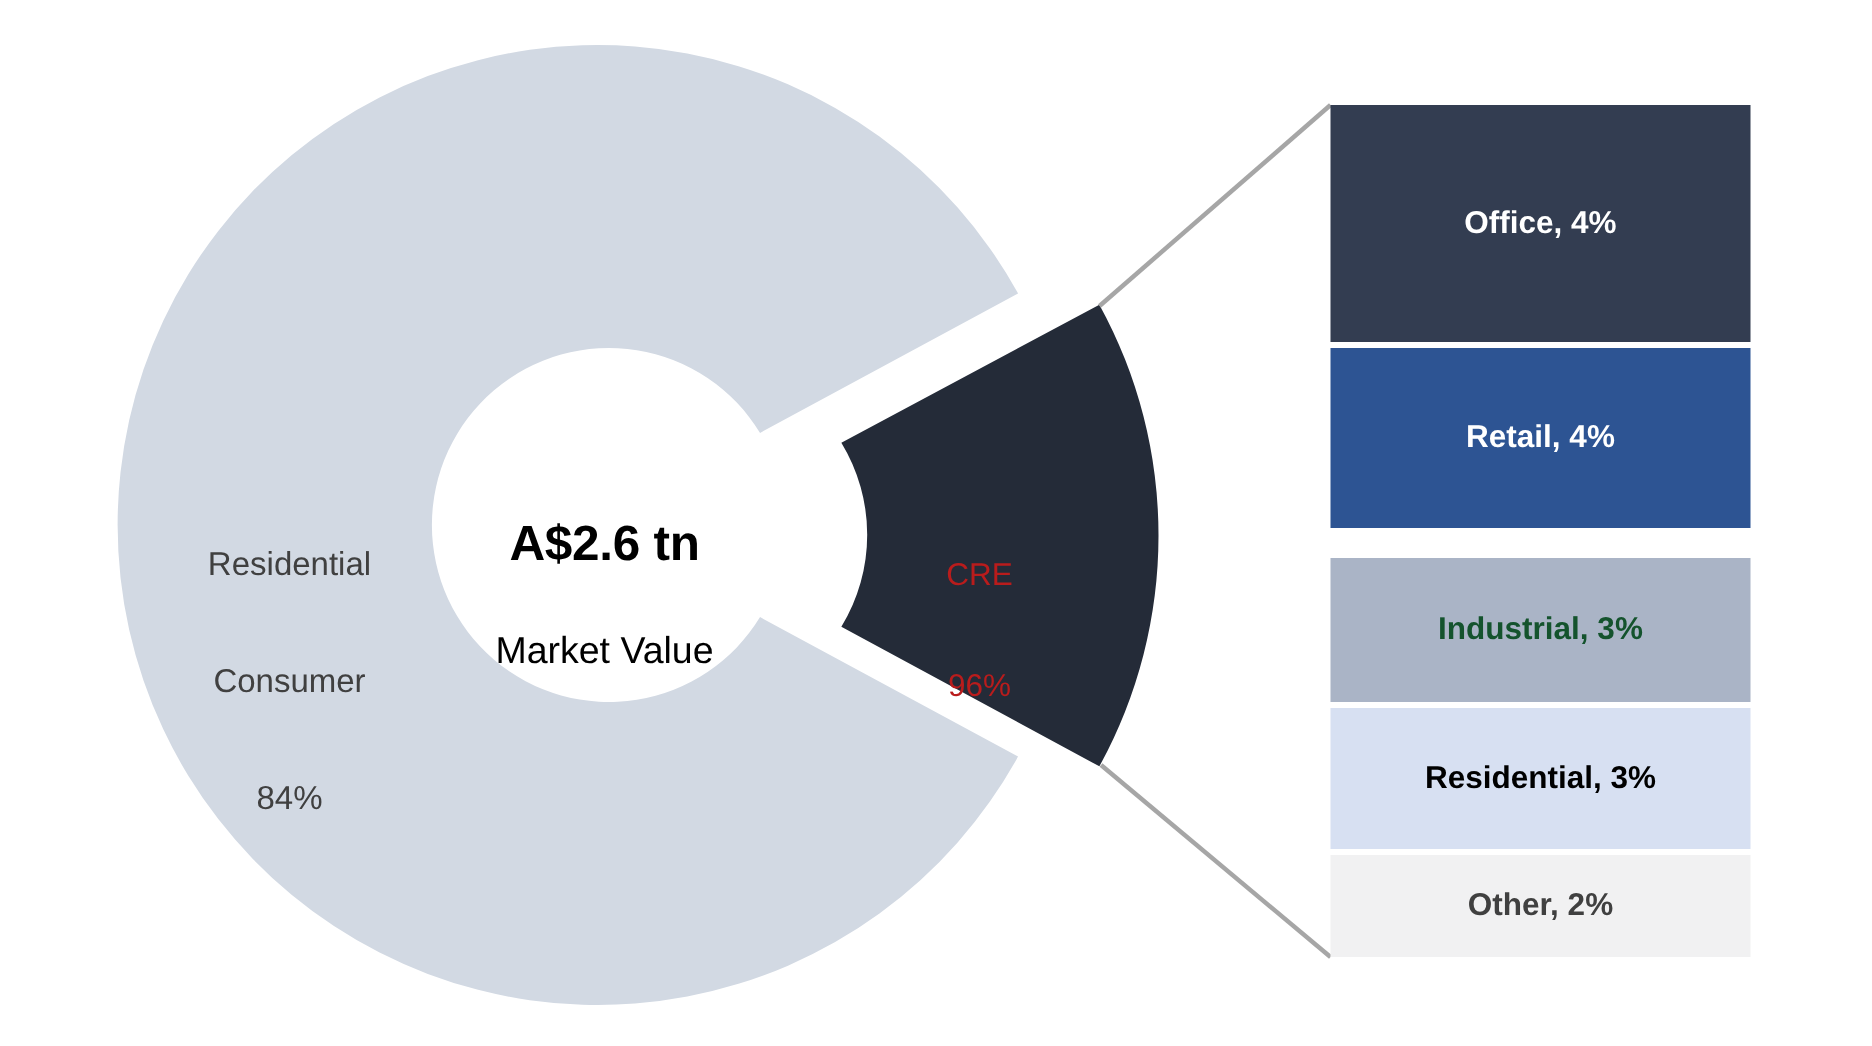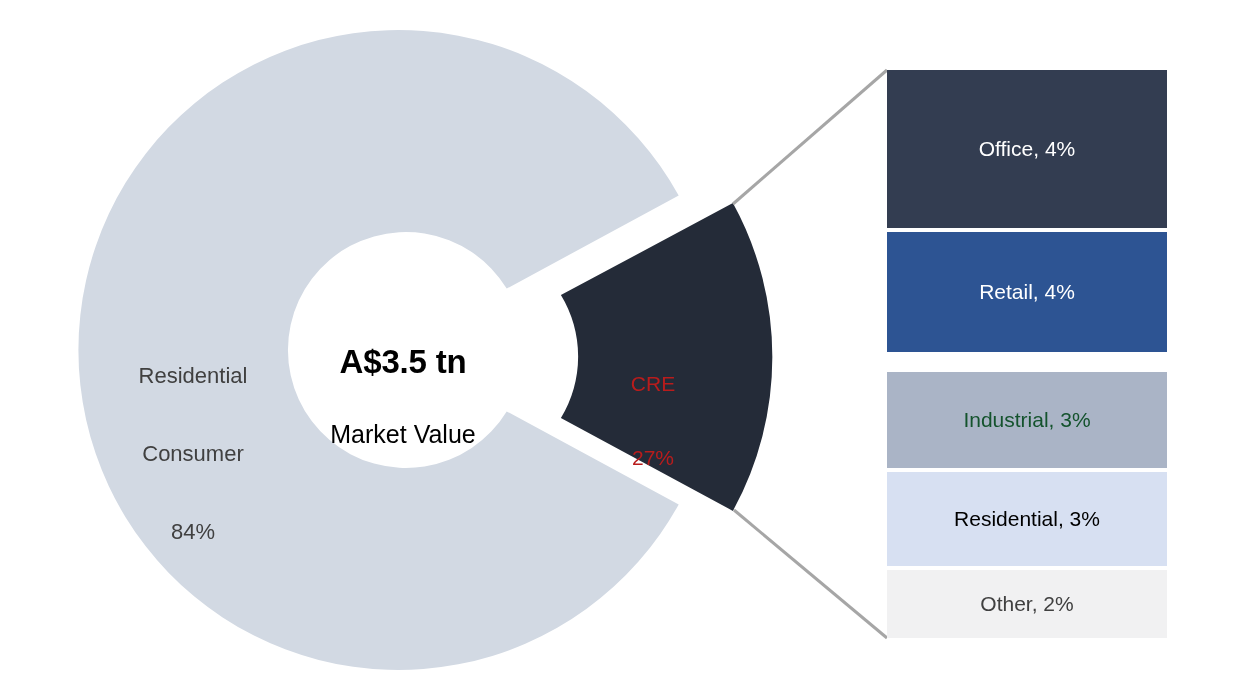--- a/index.html
+++ b/index.html
@@ -74,20 +74,21 @@
     height: 568px;
   }
   .cat-box {
     position: absolute;
     left: 0;
     width: 280px;
     display: flex;
     align-items: center;
     justify-content: center;
     box-sizing: border-box;
+    font-weight: bold;
   }
   .cat-box-label {
     font-size: 21px;
     white-space: pre;
   }
 </style>
 </head>
 <body>
 
 <div id="figure">
@@ -104,33 +105,33 @@
              A 320 320 0 0 1 732.9 510.9
              L 560.9 417.9
              A 118 118 0 0 0 560.9 295.1
              Z"></path>
 
     <line x1="733" y1="204" x2="887" y2="70" stroke="#a6a6a6" stroke-width="3"></line>
     <line x1="734" y1="510" x2="887" y2="638" stroke="#a6a6a6" stroke-width="3"></line>
   </svg>
 
   <div class="txt center-label">
-    <div class="center-value">A$3.5 tn</div>
+    <div class="center-value">A$2.6 tn</div>
     <div class="center-caption">Market Value</div>
   </div>
 
   <div class="txt slice-label-consumer">
     <div>Residential</div>
     <div>Consumer</div>
     <div>84%</div>
   </div>
 
   <div class="txt slice-label-cre">
     <div>CRE</div>
-    <div>27%</div>
+    <div>96%</div>
   </div>
 
   <div class="cat-boxes">
 
     <div class="cat-box" style="top:0px; height:158px; background:#333d51;">
       <span class="cat-box-label" style="color:#ffffff;">Office, 4%</span>
     </div>
 
     <div class="cat-box" style="top:162px; height:120px; background:#2d5493;">
       <span class="cat-box-label" style="color:#ffffff;">Retail, 4%</span>

